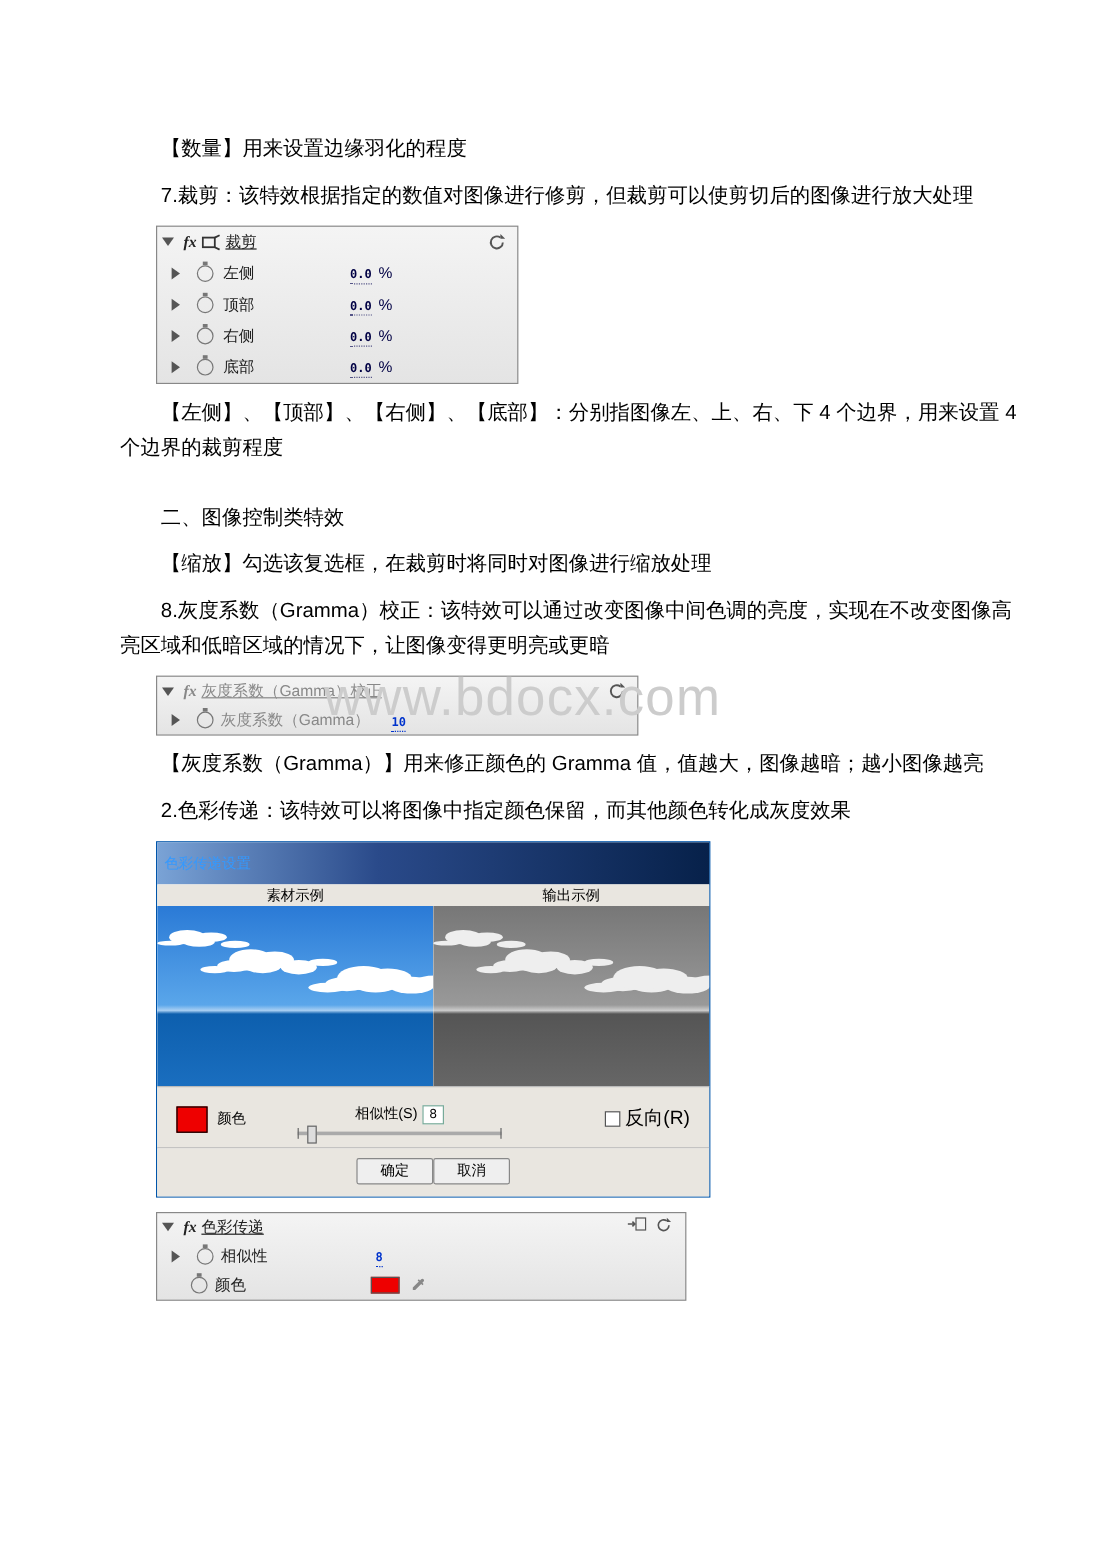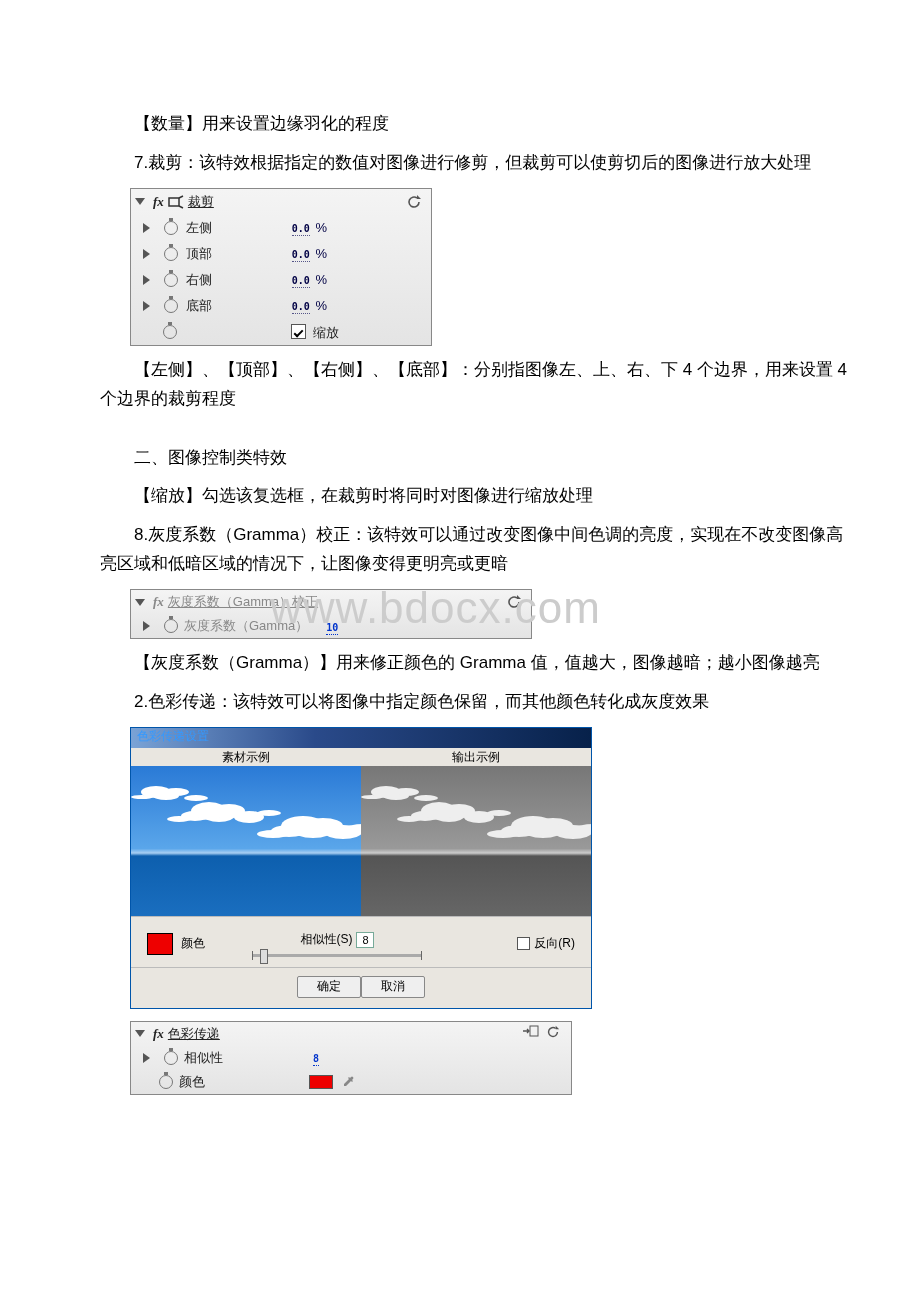--- a/index.html
+++ b/index.html
@@ -109,22 +109,22 @@
 
   
   .dialog {
     width: 460px;
     margin: 6px 0 12px 30px;
     border:1px solid #05a;
     font-family: "Microsoft YaHei", sans-serif;
     font-size:12px;
   }
   .dlg-title {
-    height:20px; background: linear-gradient(to right,#7aa3d6,#2a4a8a 40%,#07214a);
-    color:#08f; font-size:12px; display:flex; padding:0 6px;
+    height:35px; background: linear-gradient(to right,#7aa3d6,#2a4a8a 40%,#07214a);
+    color:#08f; font-size:12px; display:flex; align-items:center; padding:0 6px;
   }
   .dlg-title span { color:#39f; }
   .dlg-top {
     display:flex; height:18px; background:#e9e6e0;
   }
   .dlg-top-half { width:50%; text-align:center; font-size:12px; line-height:18px; }
   .previews { display:flex; }
   .prev {
     width:50%; height:150px; position:relative; overflow:hidden;
   }
@@ -160,21 +160,21 @@
     width:170px; height:3px; background:#aaa; position:relative; margin-top:6px;
   }
   .slider::before, .slider::after {
     content:""; position:absolute; top:-3px; width:1px; height:9px; background:#666;
   }
   .slider::before { left:0; } .slider::after { right:0; }
   .thumb {
     position:absolute; top:-5px; left:8px;
     width:6px; height:13px; background:#ddd; border:1px solid #666;
   }
-  .rev { display:flex; align-items:center; margin-left:auto; font-size:12px; }
+  .rev { display:flex; align-items:center; margin-left:auto; font-size:16px; }
   .cb-empty {
     display:inline-block; width:11px; height:11px; border:1px solid #555; background:#fff; margin-right:4px;
   }
   .dlg-btns {
     background:#e9e6e0; padding:8px 0 10px; display:flex; justify-content:center; 
   }
   .btn {
     width:64px; height:22px; font-size:12px; background:#efefef;
     border:1px solid #888; border-radius:2px;
   }
@@ -252,27 +252,20 @@
         <span class="pct">%</span>
       </span>
     </div>
     <div class="panel-row">
       <span class="tri tri-right" style="margin-left:8px;"></span>
       <span class="stopw"></span>
       <span class="label">底部</span>
       <span style="margin-left:auto; margin-right:100px;">
         <span class="underline ulink">0.0</span>
         <span class="pct">%</span>
-      </span>
-    </div>
-    <div class="panel-row">
-      <span class="stopw" style="margin-left:28px;"></span>
-      <span style="margin-left:auto; margin-right:88px;">
-        <span class="cb"></span>
-        <span>缩放</span>
       </span>
     </div>
   </div>
 
   <p class="para-no-indent">
     <span style="display:inline-block; text-indent:2em;">【左侧】、【顶部】、【右侧】、【底部】：分别指图像左、上、右、下 4 个边界，用来设置 4 个边界的裁剪程度</span>
   </p>
 
   <p class="para" style="margin-top:30px;">二、图像控制类特效</p>
 

